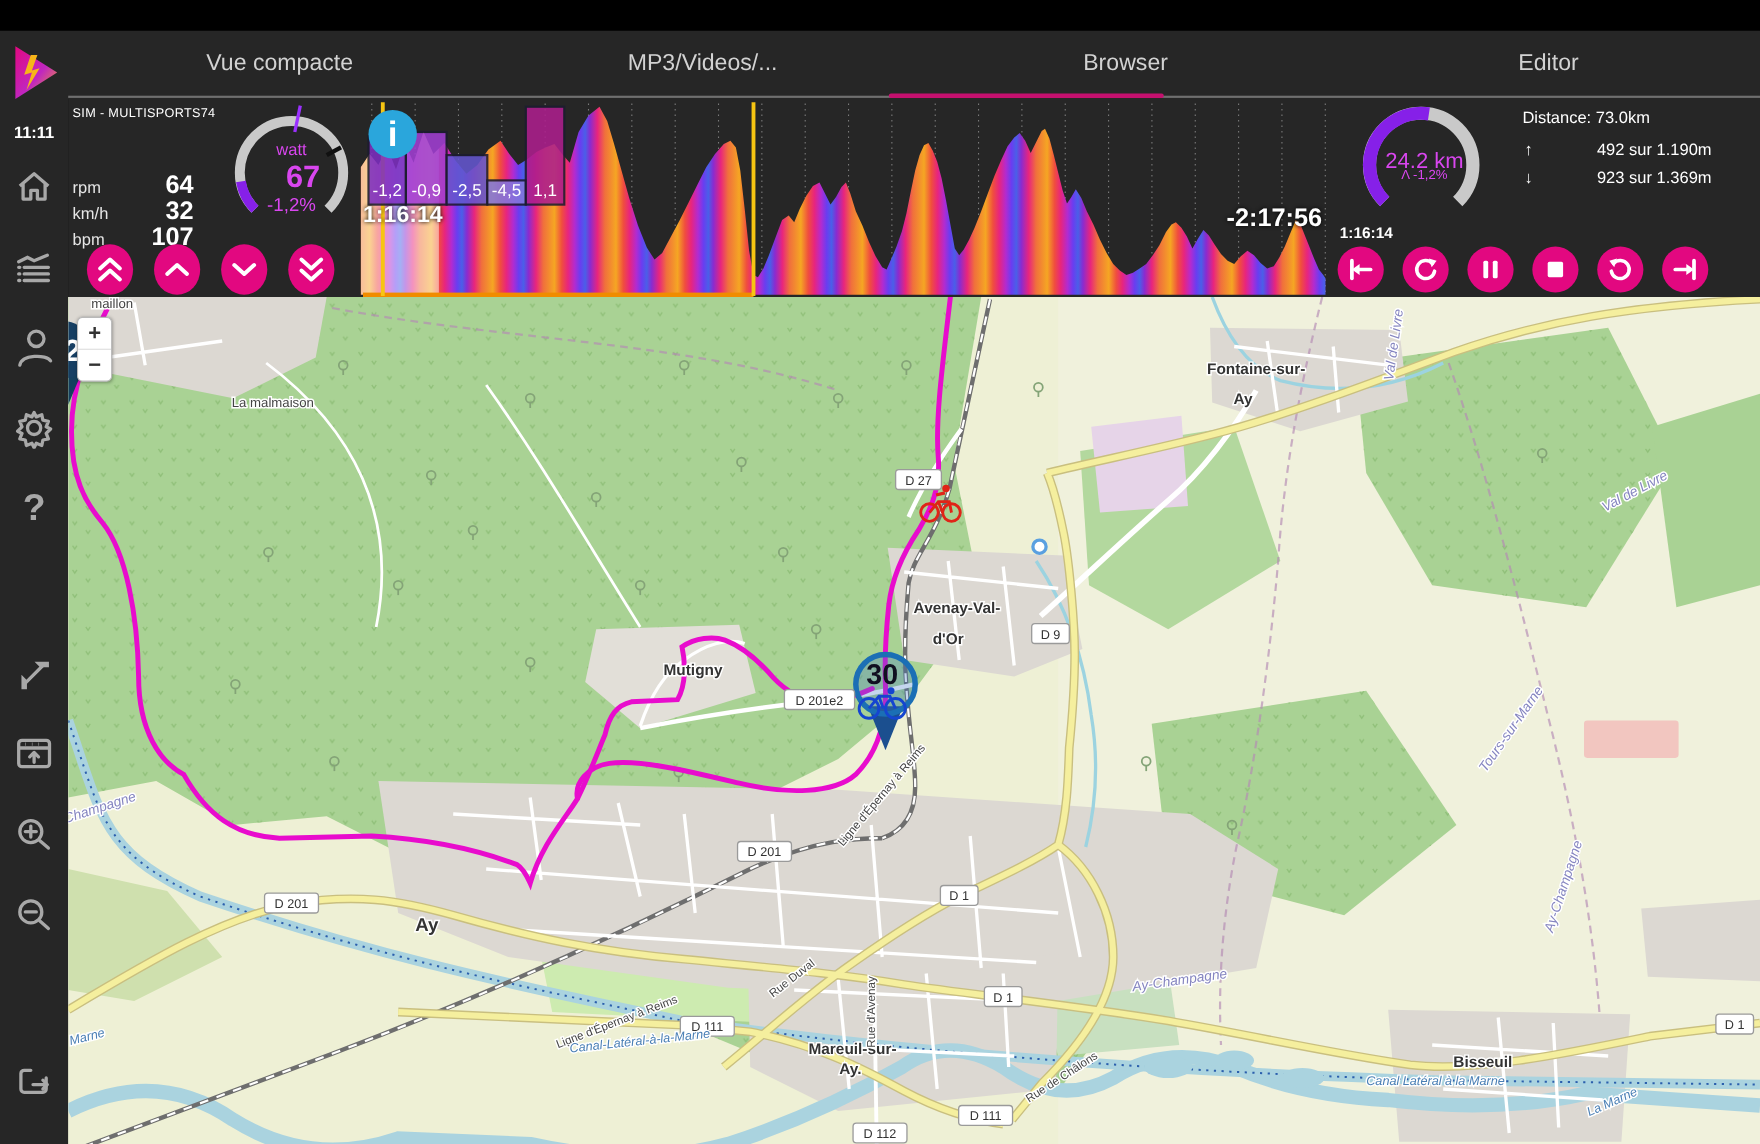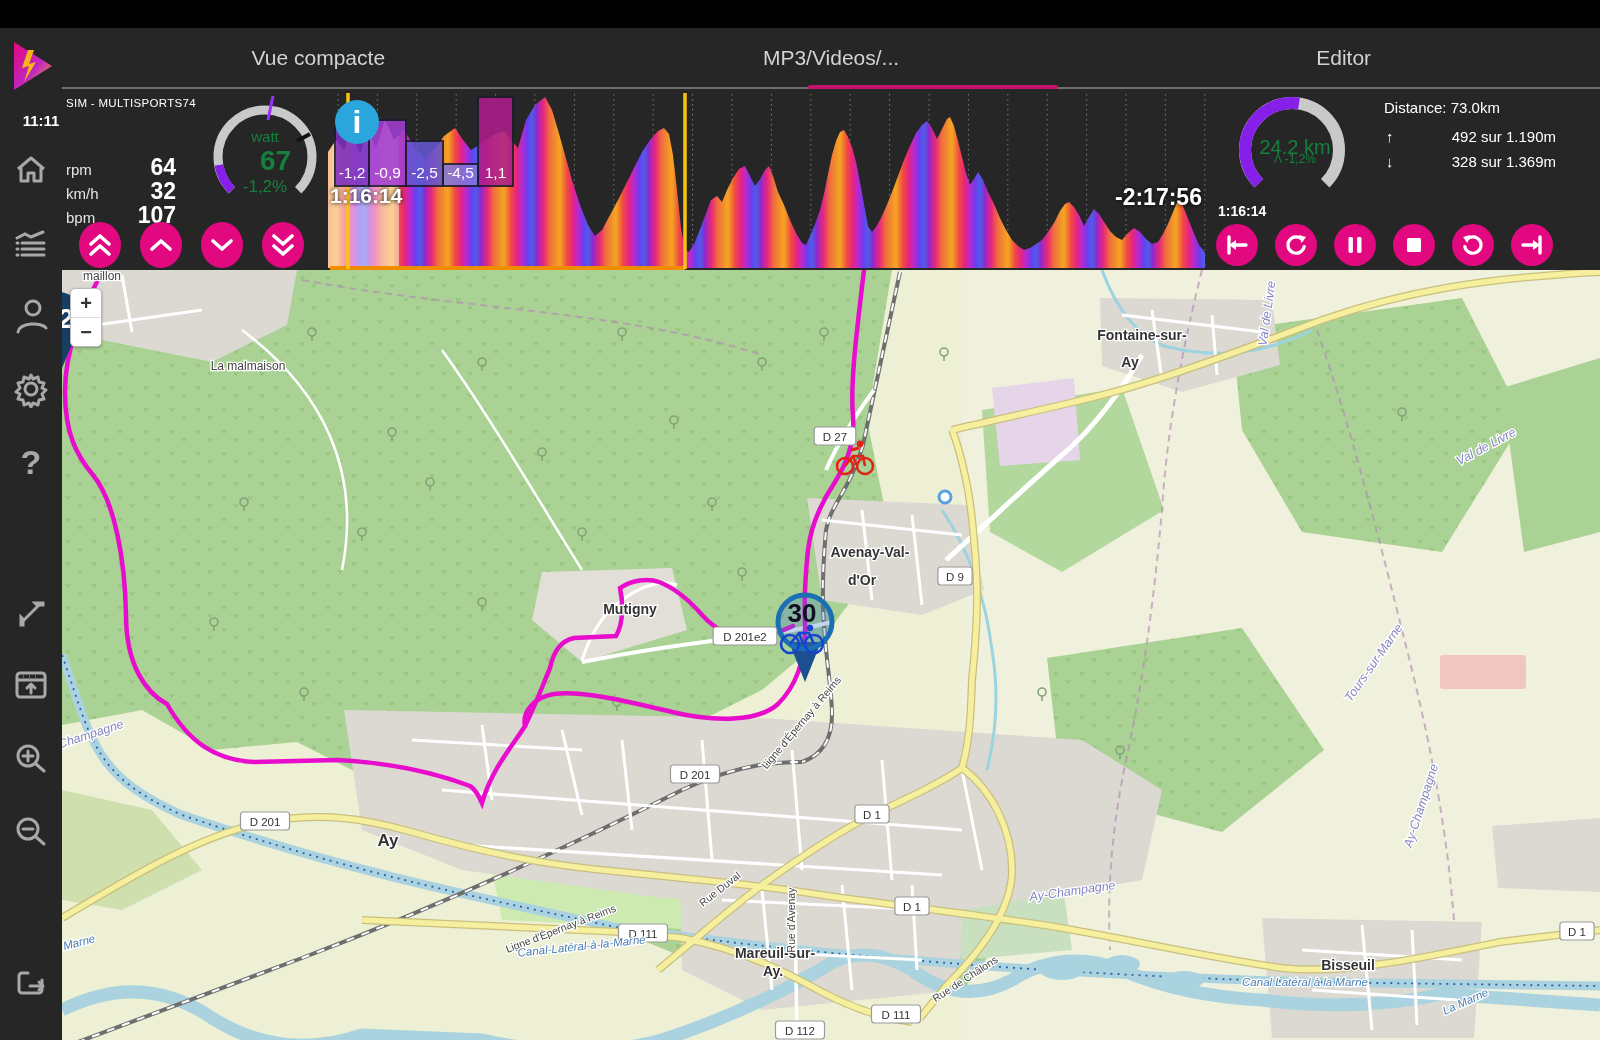--- a/index.html
+++ b/index.html
@@ -10,27 +10,27 @@
   .sidebar{position:absolute;left:0;top:90px;width:62px;height:950px;background:#262626;}
   .navtabs{position:absolute;left:62px;top:28px;width:1538px;height:60px;display:flex;}
   .tab{flex:1;display:flex;align-items:center;justify-content:center;color:#d2d2d2;
        font-size:21px;cursor:pointer;}
   .tab.active{color:#fff;font-weight:700;}
   .nav-divider{position:absolute;left:62px;top:87px;width:1538px;height:2px;background:#6f6f6f;}
   .tab-underline{position:absolute;left:808px;top:85px;width:250px;height:4px;background:#c4106e;border-radius:2px;}
   .dash{position:absolute;left:62px;top:90px;width:1538px;height:180px;background:#262626;}
   .logo{position:absolute;left:8px;top:40px;width:48px;height:52px;}
   .clock{position:absolute;left:0px;top:112px;width:62px;text-align:center;color:#fff;
-         font-size:15px;font-weight:700;padding-left:10px;}
+         font-size:15px;font-weight:700;}
   .side-ic{position:absolute;left:0;width:62px;display:flex;justify-content:center;color:#aaa;cursor:pointer;}
   .simname{position:absolute;left:66px;top:97px;color:#fff;font-size:11.5px;letter-spacing:.3px;}
   .statrow{position:absolute;left:66px;width:110px;display:flex;justify-content:space-between;align-items:baseline;}
   .statrow .lab{color:#e6e6e6;font-size:15px;margin-top:15px;}
   .statrow .val{color:#fff;font-size:23px;font-weight:700;margin-top:32px;}
-  .gaugetxt{position:absolute;text-align:center;color:#15803d;}
+  .gaugetxt{position:absolute;text-align:center;color:#d946ef;}
   .chart-time{position:absolute;color:#fff;font-weight:700;text-shadow:0 0 4px #000;}
   .rp-line{position:absolute;color:#fff;font-size:15px;}
   .rp-val{position:absolute;color:#fff;font-size:15px;text-align:right;}
   .mapwrap{position:absolute;left:62px;top:270px;width:1538px;height:770px;background:#eef0d5;overflow:hidden;}
   svg text{font-family:"Liberation Sans",sans-serif;}
   .zoomctl{position:absolute;left:8px;top:18px;width:30px;background:#fff;border:1px solid #b9b9b9;
            border-radius:5px;overflow:hidden;box-shadow:0 1px 3px rgba(0,0,0,.3);}
   .zoomctl .zc{width:30px;height:28px;display:flex;align-items:center;justify-content:center;
            font-size:20px;font-weight:700;color:#333;cursor:pointer;}
   .zoomctl .zc+.zc{border-top:1px solid #ddd;}
@@ -111,20 +111,21 @@
 <div class="side-ic" style="top:962px">
   <svg width="38" height="38" viewBox="0 0 38 38" fill="none" stroke="#a8a8a8" stroke-width="3" stroke-linecap="round" stroke-linejoin="round">
       <path d="M30,18 v10 a3,3 0 0 1 -3,3 h-17 a3,3 0 0 1 -3,-3 v-14 a3,3 0 0 1 3,-3 h6"></path>
       <path d="M18,24 h13 M27,20 l4,4 -4,4"></path>
     </svg>
   </div>
 
 <div class="navtabs">
   <div class="tab">Vue compacte</div>
   <div class="tab">MP3/Videos/...</div>
+  <div class="tab">Browser</div>
   <div class="tab">Editor</div>
 </div>
 <div class="nav-divider"></div>
 <div class="tab-underline"></div>
 
 <div class="dash"></div>
 <div class="simname">SIM - MULTISPORTS74</div>
 <div class="statrow" style="top:122px">
   <span class="lab">rpm</span>
     <span class="val">64</span>
@@ -243,21 +244,21 @@
   <path d="M 26.8,91.2 A 47,47 0 1 1 93.2,91.2" fill="none" stroke="#c9c9c9" stroke-width="12"></path>
   <path d="M 26.8,91.2 A 47,47 0 0 1 67,11.5" fill="none" stroke="#8620e8" stroke-width="12"></path>
 </svg>
 <div class="gaugetxt" style="left:1250px;top:136px;width:90px;font-size:20px">24.2 km</div>
 <div class="gaugetxt" style="left:1250px;top:152px;width:90px;font-size:12px">Λ -1,2%</div>
 <div class="rp-line" style="left:1218px;top:203px;font-weight:700;font-size:14px">1:16:14</div>
 <div class="rp-line" style="left:1384px;top:99px">Distance: 73.0km</div>
 <div class="rp-line" style="left:1386px;top:128px">↑</div>
 <div class="rp-val" style="left:1420px;top:128px;width:136px">492 sur 1.190m</div>
 <div class="rp-line" style="left:1386px;top:153px">↓</div>
-<div class="rp-val" style="left:1420px;top:153px;width:136px">328 sur 1.369m</div>
+<div class="rp-val" style="left:1420px;top:153px;width:136px">923 sur 1.369m</div>
 
 <svg style="position:absolute;left:1210px;top:218px" width="350" height="54" viewBox="0 0 350 54">
   <g transform="translate(27,27)" style="cursor:pointer">
     <circle r="21" fill="#e20880"></circle>
       <line x1="-8" y1="-8" x2="-8" y2="8" stroke="#fff" stroke-width="3.4" stroke-linecap="round"></line>
       <line x1="9" y1="0" x2="-2" y2="0" stroke="#fff" stroke-width="3.4" stroke-linecap="round"></line>
       <path d="M-1,-5 L-8,0 L-1,5 Z" fill="#fff"></path>
     </g>
   <g transform="translate(86,27)" style="cursor:pointer">
     <circle r="21" fill="#e20880"></circle>

